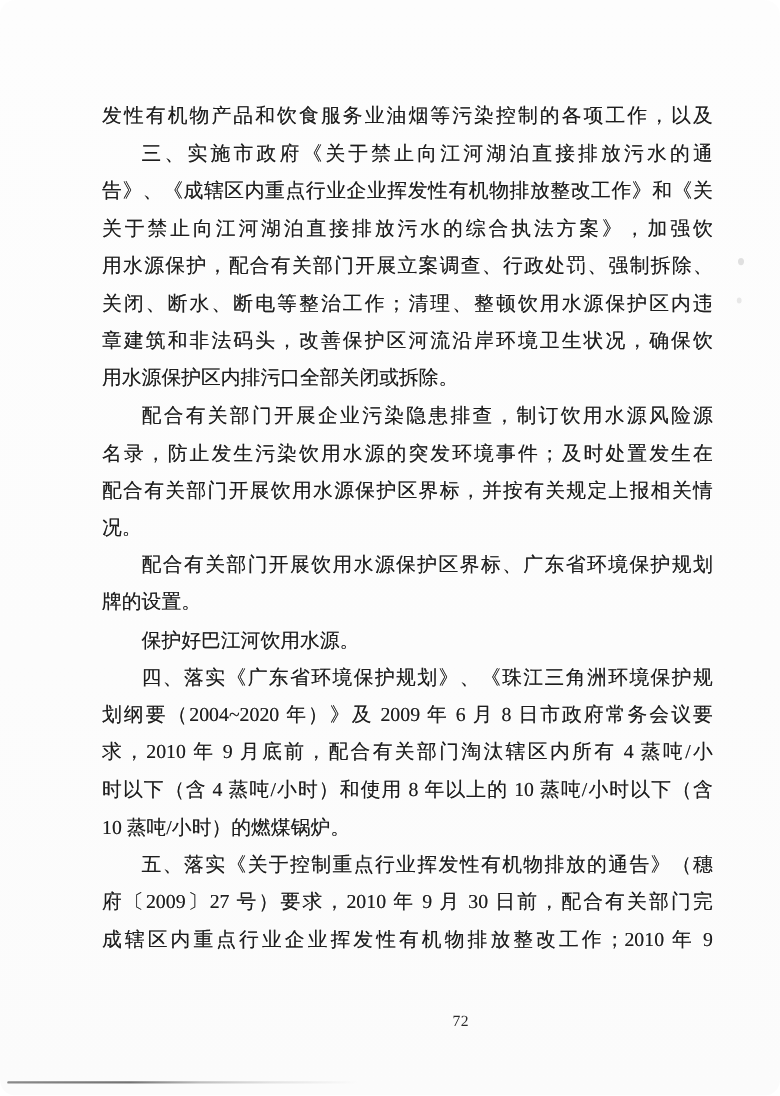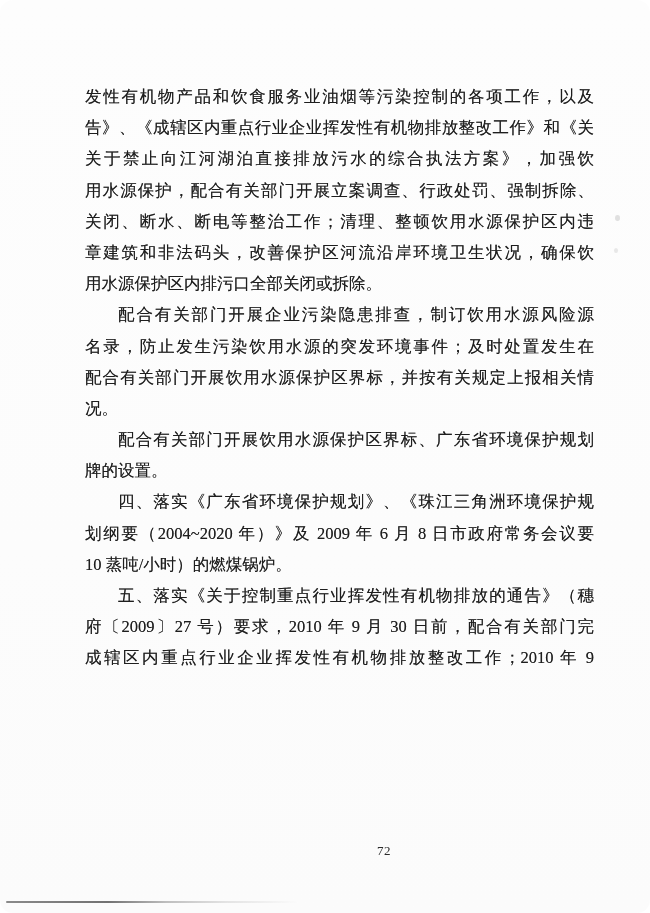--- a/index.html
+++ b/index.html
@@ -72,34 +72,38 @@
   .speck.s1 { left: 615px; top: 215px; }
   .speck.s2 { left: 614px; top: 248px; width: 4px; height: 5px; opacity: 0.7; }
 </style>
 </head>
 <body>
 
 <div class="page">
 
   <div class="textblock">
       <div class="line j">发性有机物产品和饮食服务业油烟等污染控制的各项工作，以及</div>
+      <div class="line indent j">三、实施市政府《关于禁止向江河湖泊直接排放污水的通</div>
       <div class="line j">告》、《成辖区内重点行业企业挥发性有机物排放整改工作》和《关</div>
       <div class="line j">关于禁止向江河湖泊直接排放污水的综合执法方案》，加强饮</div>
       <div class="line j">用水源保护，配合有关部门开展立案调查、行政处罚、强制拆除、</div>
       <div class="line j">关闭、断水、断电等整治工作；清理、整顿饮用水源保护区内违</div>
       <div class="line j">章建筑和非法码头，改善保护区河流沿岸环境卫生状况，确保饮</div>
       <div class="line">用水源保护区内排污口全部关闭或拆除。</div>
       <div class="line indent j">配合有关部门开展企业污染隐患排查，制订饮用水源风险源</div>
       <div class="line j">名录，防止发生污染饮用水源的突发环境事件；及时处置发生在</div>
       <div class="line j">配合有关部门开展饮用水源保护区界标，并按有关规定上报相关情</div>
       <div class="line">况。</div>
       <div class="line indent j">配合有关部门开展饮用水源保护区界标、广东省环境保护规划</div>
       <div class="line">牌的设置。</div>
+      <div class="line indent">保护好巴江河饮用水源。</div>
       <div class="line indent j">四、落实《广东省环境保护规划》、《珠江三角洲环境保护规</div>
       <div class="line j">划纲要（2004~2020 年）》及 2009 年 6 月 8 日市政府常务会议要</div>
+      <div class="line j">求，2010 年 9 月底前，配合有关部门淘汰辖区内所有 4 蒸吨/小</div>
+      <div class="line j">时以下（含 4 蒸吨/小时）和使用 8 年以上的 10 蒸吨/小时以下（含</div>
       <div class="line">10 蒸吨/小时）的燃煤锅炉。</div>
       <div class="line indent j">五、落实《关于控制重点行业挥发性有机物排放的通告》（穗</div>
       <div class="line j">府〔2009〕27 号）要求，2010 年 9 月 30 日前，配合有关部门完</div>
       <div class="line j">成辖区内重点行业企业挥发性有机物排放整改工作；2010 年 9</div>
     </div>
 
   <div class="pagenum">72</div>
 
   <div class="scan-line"></div>
   <div class="speck s1"></div>

